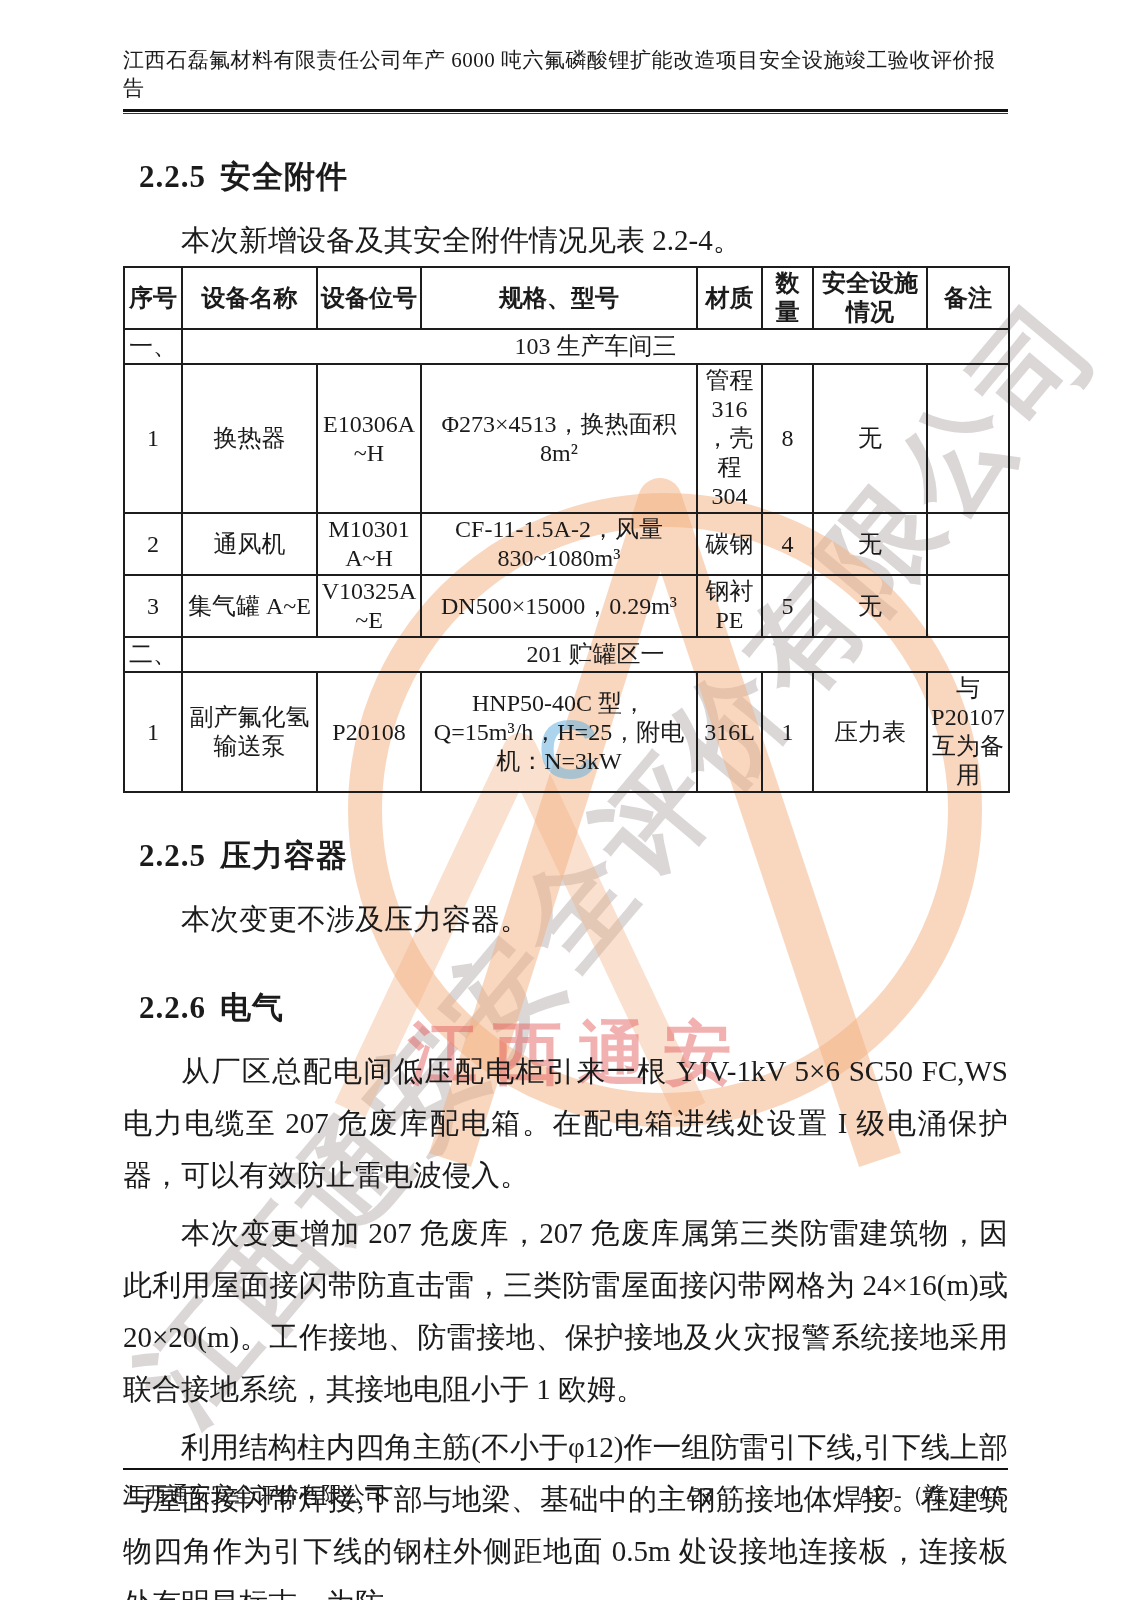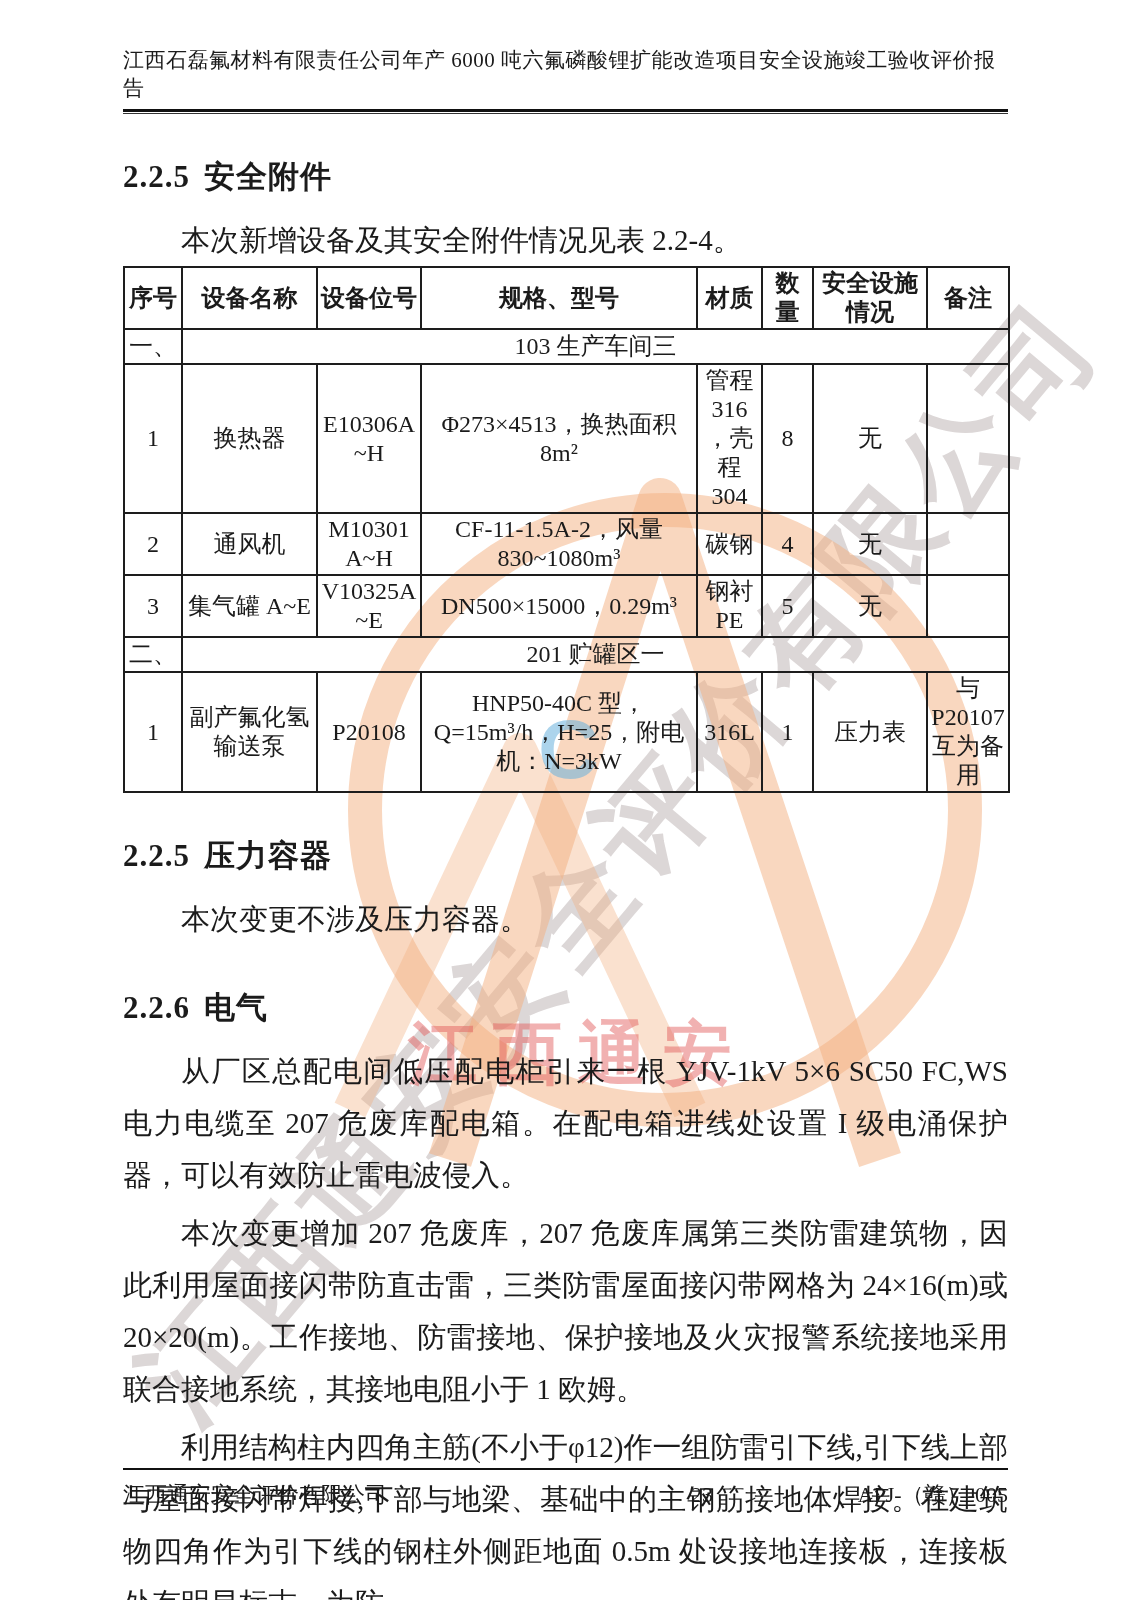--- a/index.html
+++ b/index.html
@@ -28,21 +28,21 @@
     font-family:"Liberation Sans","DejaVu Sans",sans-serif;font-weight:bold;
     font-size:69px;letter-spacing:16px;white-space:nowrap;
     color:rgba(226,92,92,0.48);
     margin-left:20px;
   }
   
   .content{position:relative;z-index:2;padding:0 123px;}
   .doc-header{padding-top:46px;font-size:21px;letter-spacing:0.5px;}
   .header-rule-thick{margin-top:7px;border-top:3px solid #111;}
   .header-rule-thin{margin-top:1px;border-top:1px solid #333;}
-  h2.sec{font-size:31px;font-weight:bold;margin:42px 0 0 0;letter-spacing:1px;}
+  h2.sec{font-size:31px;font-weight:bold;margin:42px 0 0 16px;letter-spacing:1px;}
   h2.sec .sec-num{margin-right:14px;}
   p.body-text{
     font-size:29px;line-height:52px;margin:16px 0 0 0;
     text-indent:2em;text-align:justify;
   }
   p.body-text.follow{margin-top:6px;}
   .tbl-caption{
     text-align:center;font-size:23px;font-weight:bold;margin:18px 0 10px 0;
     letter-spacing:1px;
   }

